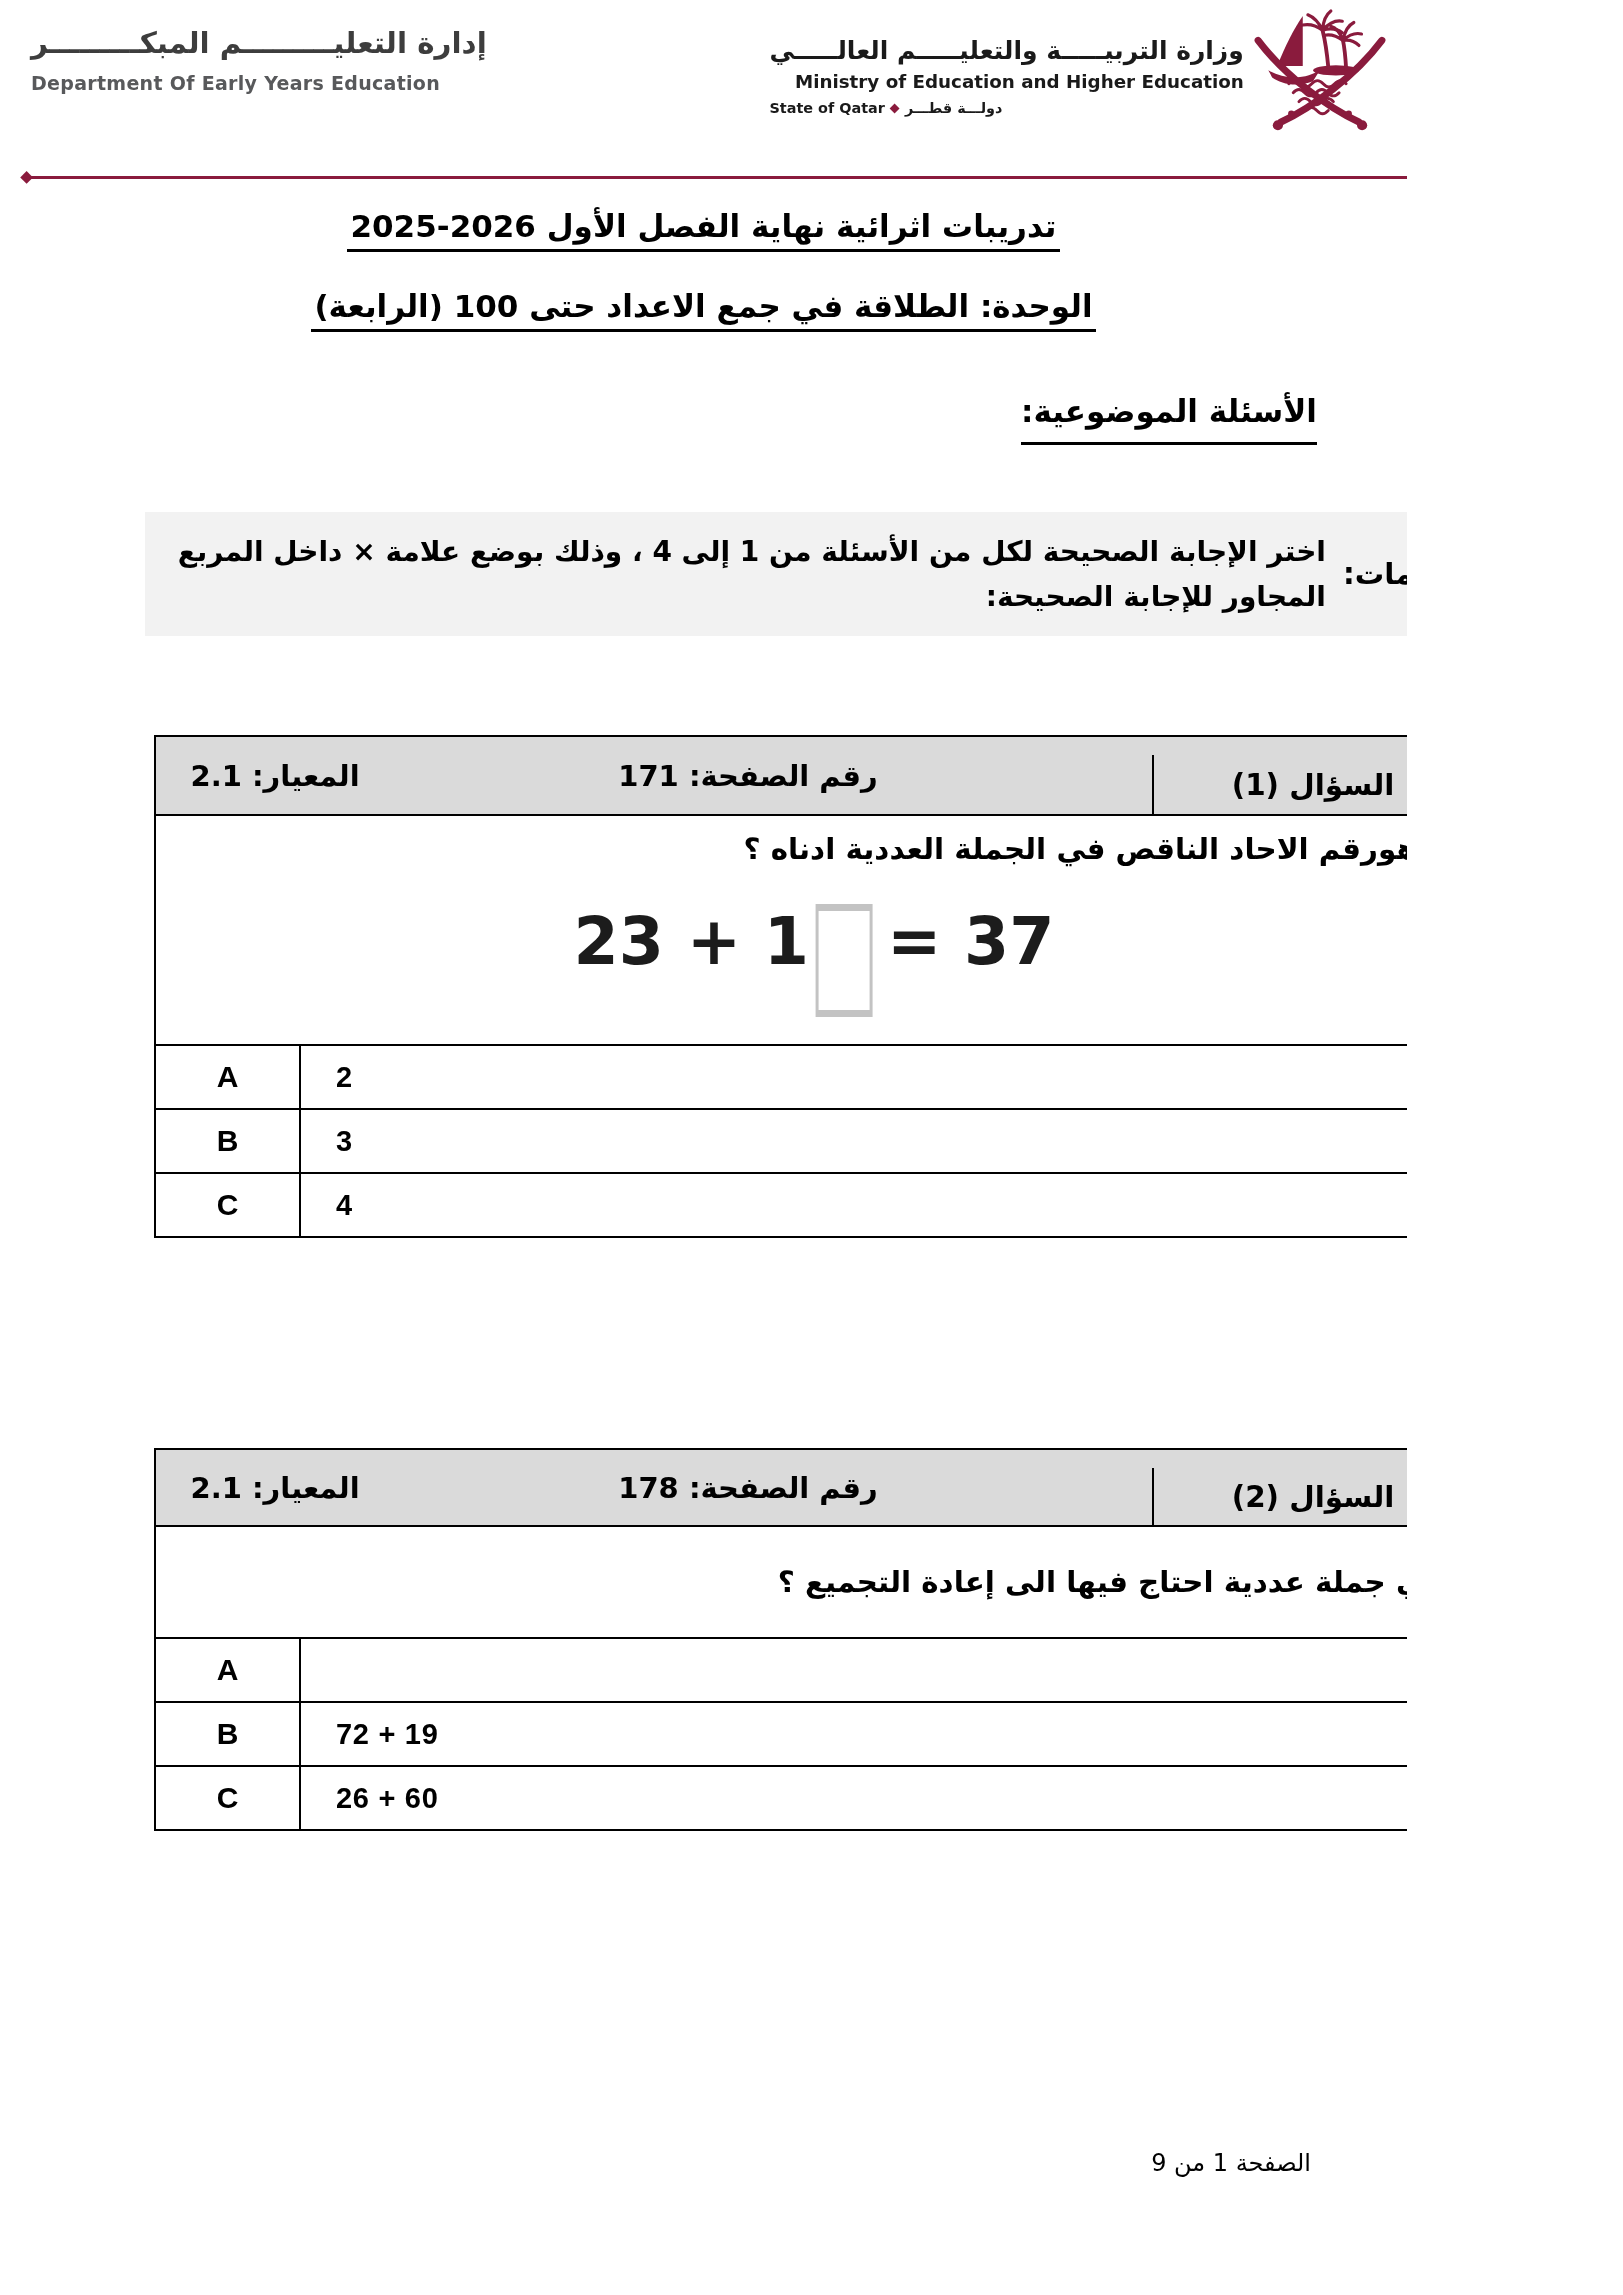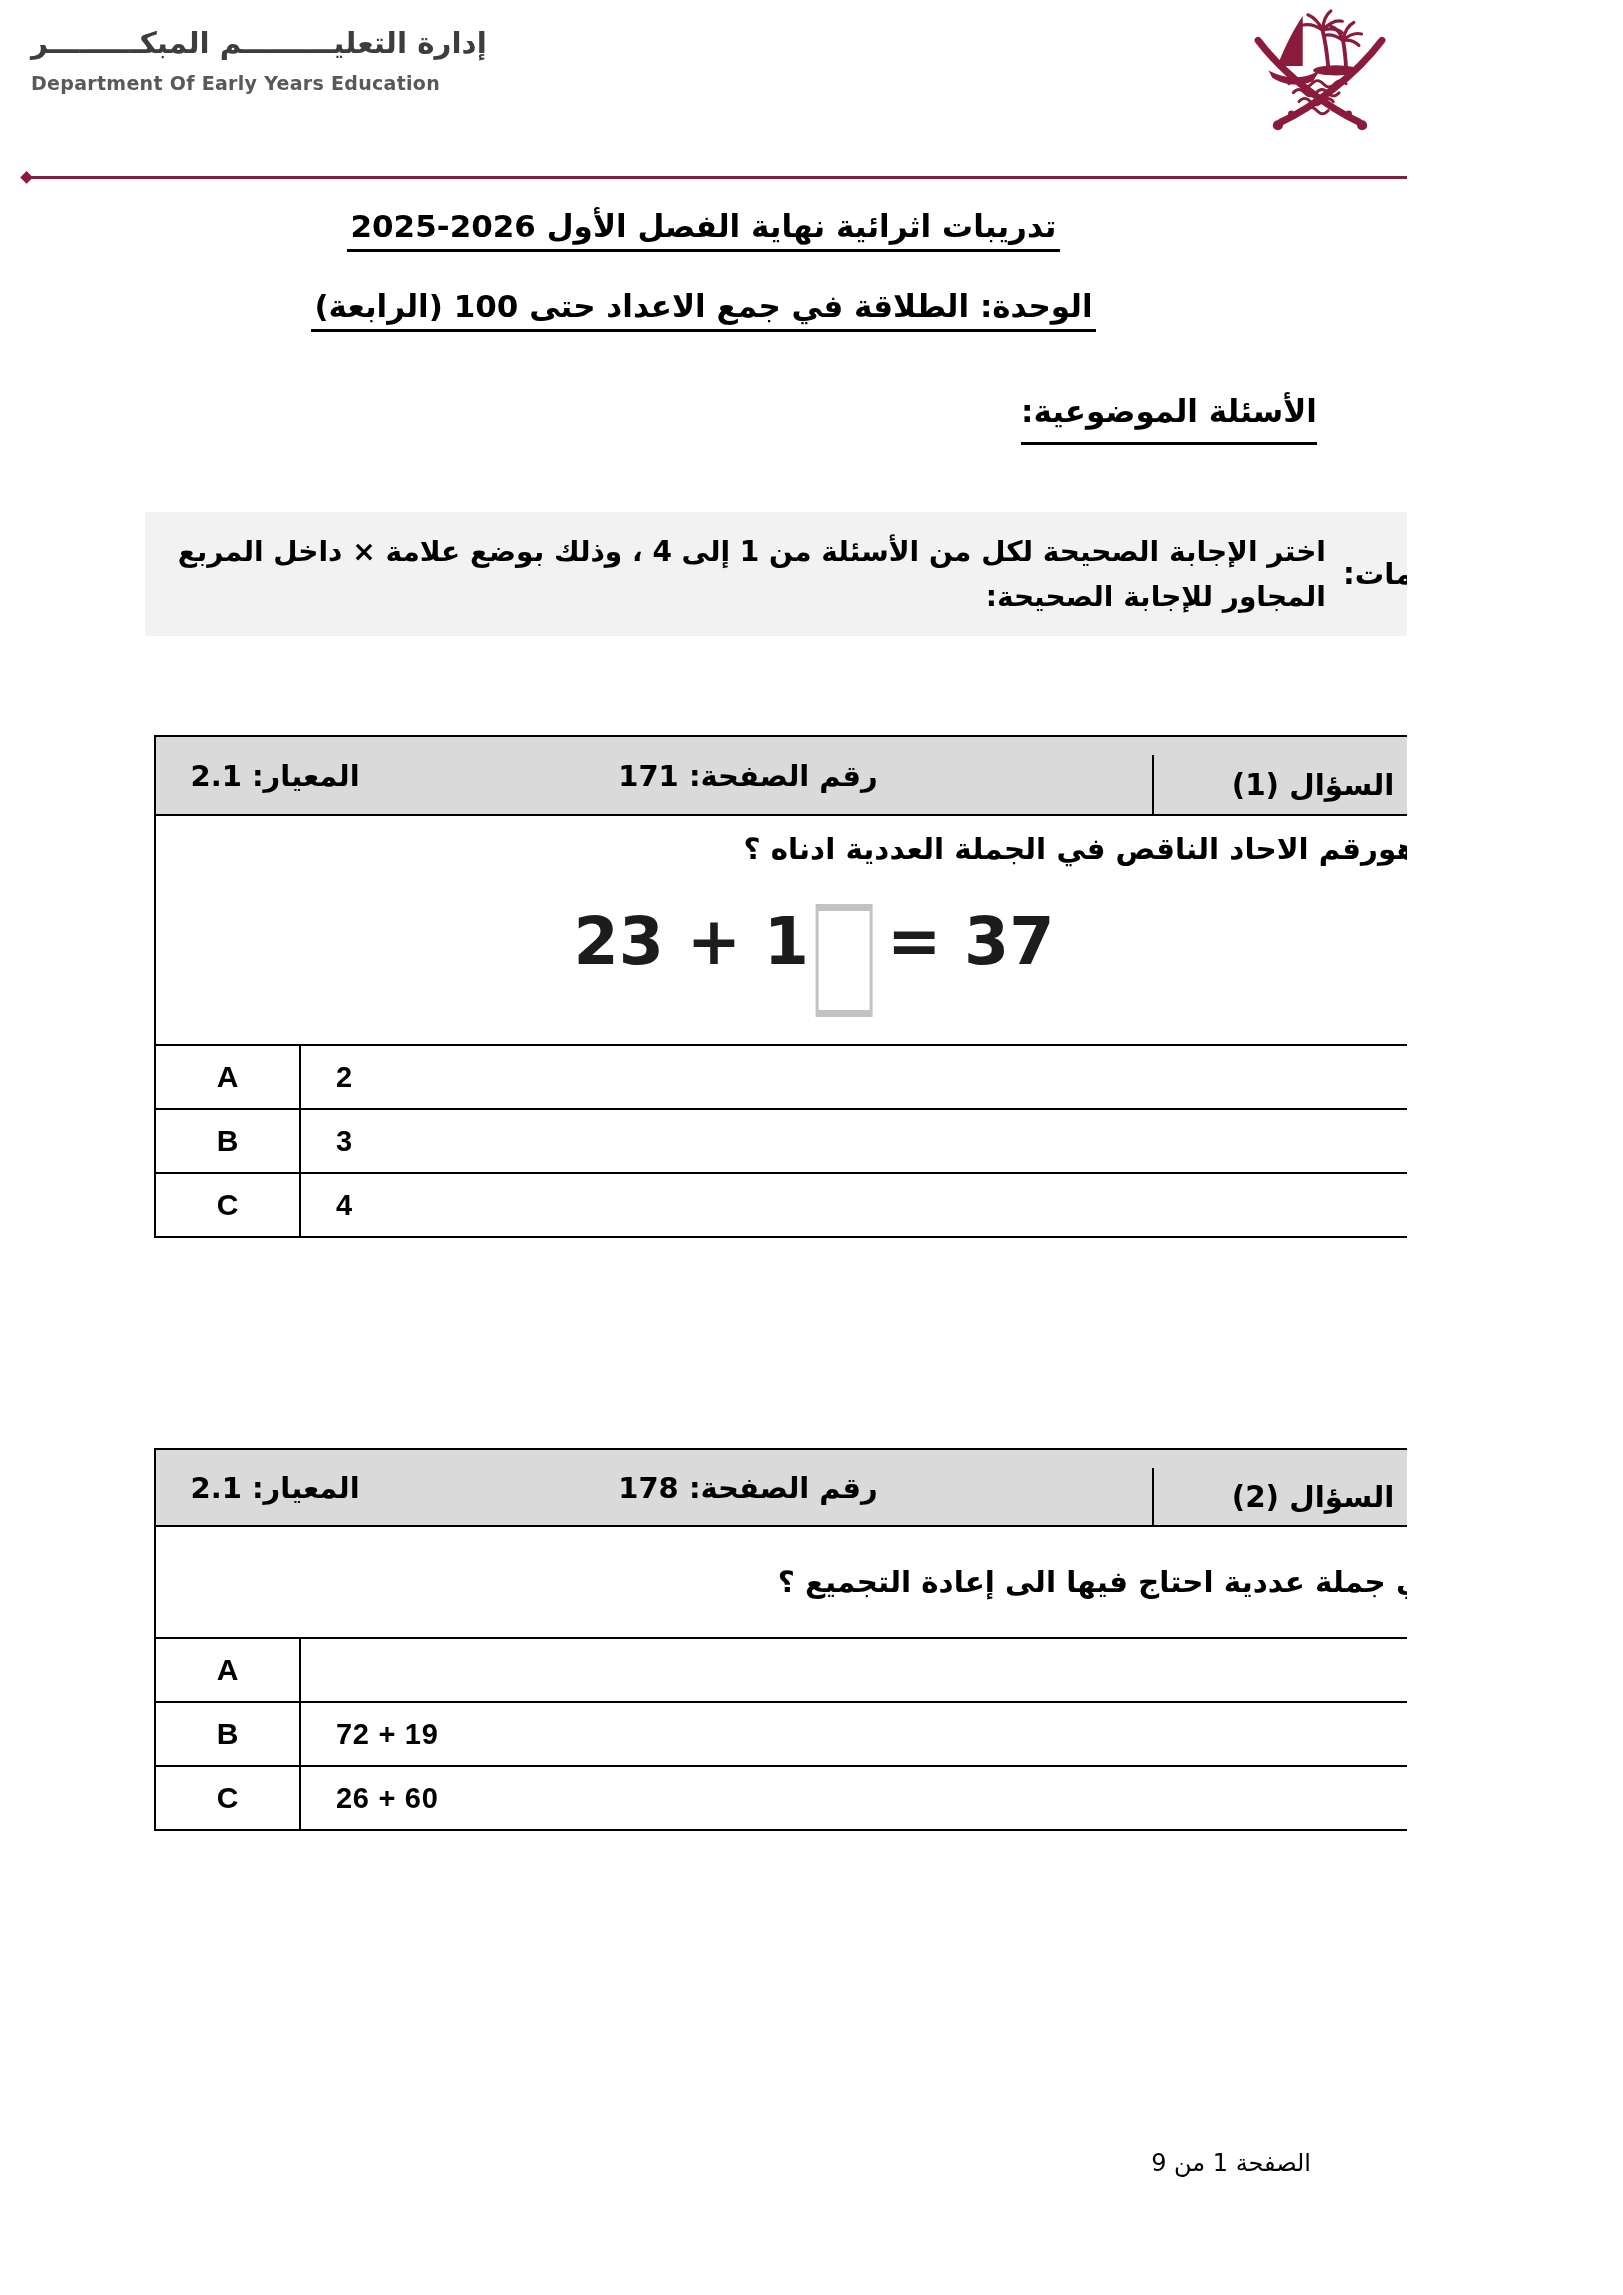--- a/index.html
+++ b/index.html
@@ -68,20 +68,29 @@
 <body>
 
 <div class="page">
 
   <div class="hdr-left">
     <div class="dept-ar">إدارة التعليـــــــــم المبكـــــــــر</div>
     <div class="dept-en">Department Of Early Years Education</div>
   </div>
 
   <div class="hdr-right">
+    <div class="min-text">
+      <div class="min-ar">وزارة التربيـــــة والتعليـــــم العالـــــي</div>
+      <div class="min-en">Ministry of Education and Higher Education</div>
+      <div class="state-line">
+        <span>دولـــة قطـــر</span>
+        <span class="diamond"></span>
+        <span>State of Qatar</span>
+      </div>
+    </div>
 
     <svg class="emblem" viewBox="0 0 210 200">
       <path class="fl" d="M78 14 L78 92 L38 92 C50 62 64 34 78 14 Z"></path>
       <path class="fl" d="M24 99 C48 114 86 114 106 97 L94 116 C68 126 44 120 30 110 Z"></path>
       <ellipse class="fl" cx="130" cy="99" rx="36" ry="8"></ellipse>
       <path class="st" stroke-width="6" d="M118 94 C116 72 113 52 109 36"></path>
       <path class="st" stroke-width="5" d="M109 36 C98 28 88 26 78 28 M109 36 C102 22 96 16 86 12 M109 36 C110 20 114 12 122 6 M109 36 C120 24 130 20 140 22 M109 36 C122 32 132 34 140 40"></path>
       <path class="st" stroke-width="6" d="M146 97 C145 80 144 66 141 52"></path>
       <path class="st" stroke-width="5" d="M141 52 C130 44 122 42 112 44 M141 52 C136 38 130 32 122 30 M141 52 C144 36 150 28 158 24 M141 52 C152 42 162 40 170 42 M141 52 C152 50 160 54 166 60"></path>
       <path class="st" stroke-width="4.5" d="M56 120 q9 -10 18 0 q9 10 18 0 q9 -10 18 0 q9 10 18 0 q9 -10 18 0"></path>

